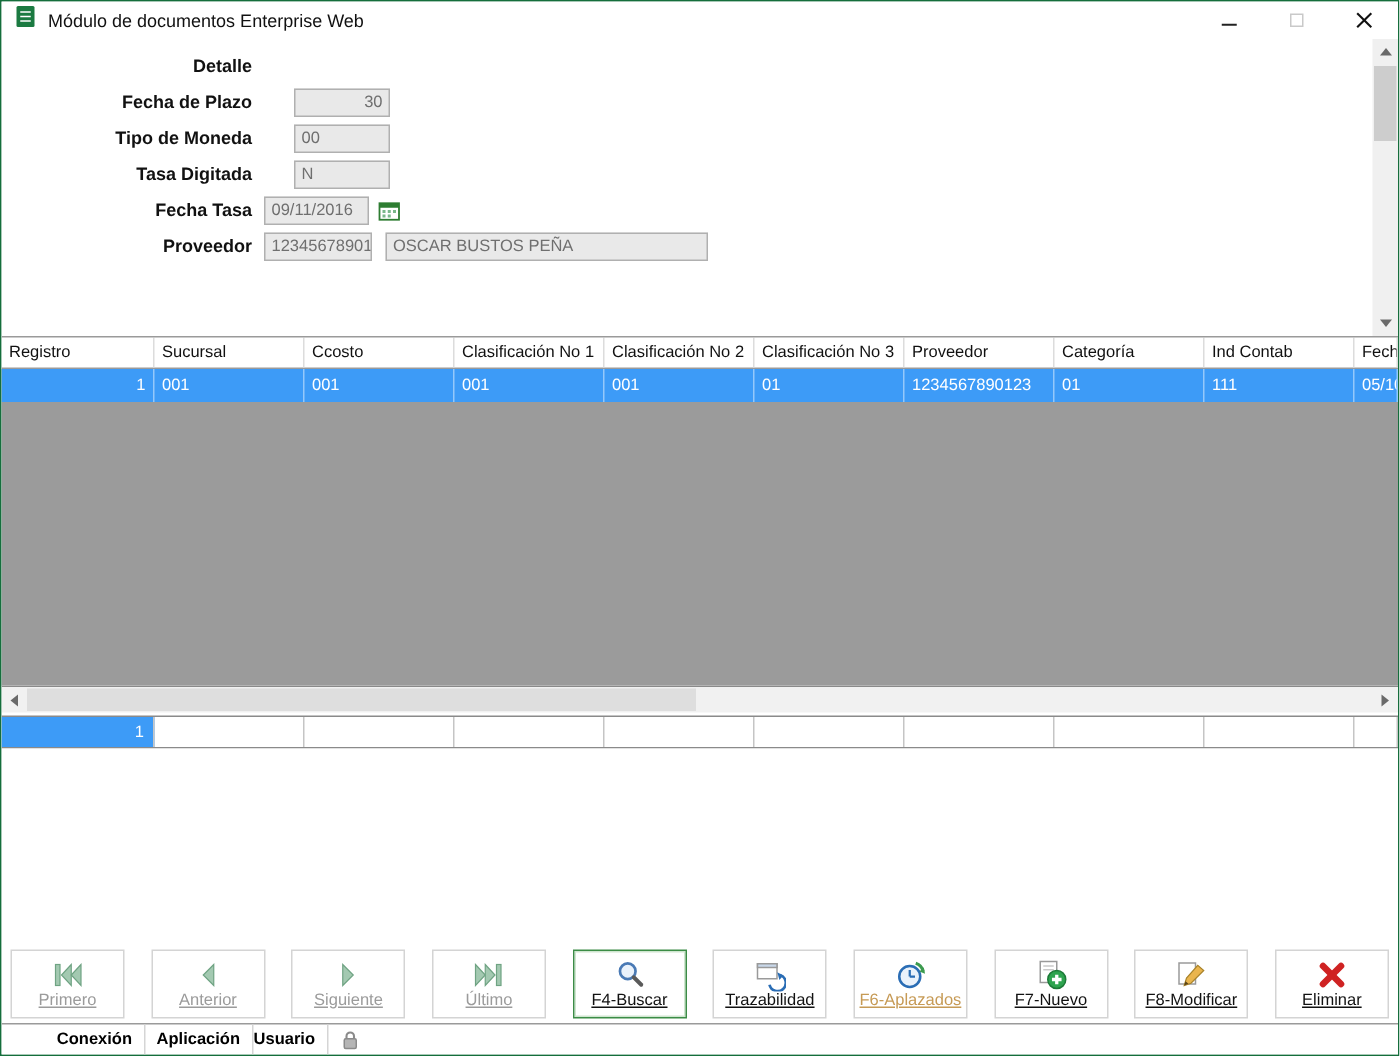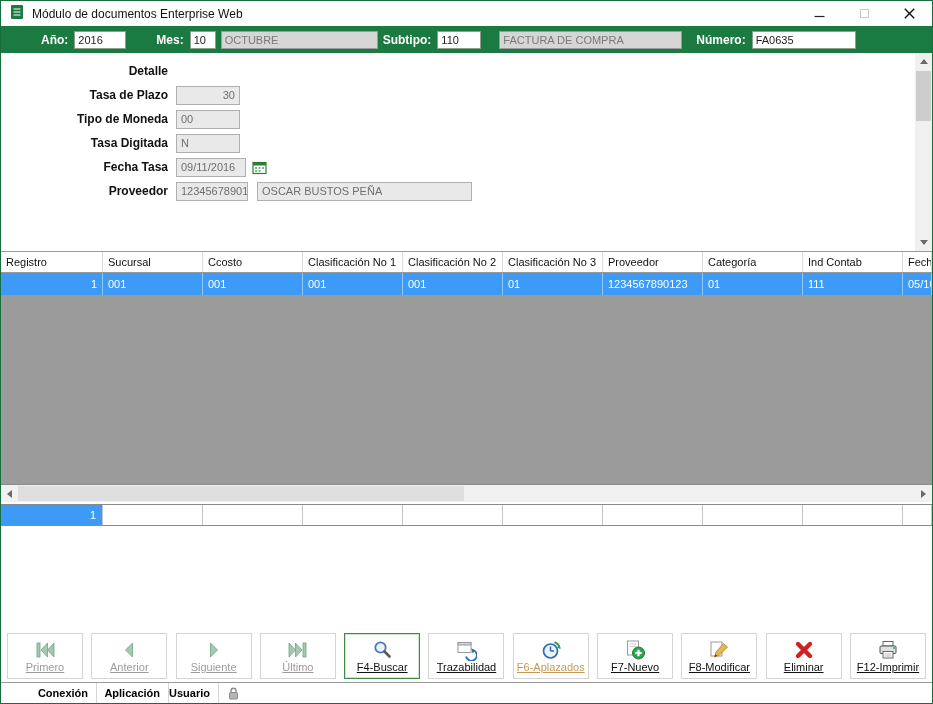--- a/index.html
+++ b/index.html
@@ -22,21 +22,21 @@
   .gbi.dis { background:#d6d6d6; color:#7a7a7a; border-color:#9a9a9a; }
   .w52{width:52px;} .w26{width:26px;} .w157{width:157px;} .w44{width:44px;} .w183{width:183px;} .w104{width:104px;}
   .ml30{margin-left:30px;} .ml18{margin-left:18px;} .ml14{margin-left:14px;} .ml5{margin-left:5px;}
 
   
   .form-area { height:199px; position:relative; border-bottom:1px solid #9a9a9a; padding-top:6px; background:#fff; flex:0 0 auto; }
   .form-row { display:flex; align-items:center; height:24px; }
   .form-label { width:175px; text-align:right; font-weight:bold; font-size:12px; color:#111; padding-right:8px; flex:0 0 auto; }
   .f-input { height:19px; background:#e9e9e9; border:1px solid #b0b0b0; color:#6f6f6f; font-size:11px; padding:0 4px; display:flex; align-items:center; overflow:hidden; white-space:nowrap; flex:0 0 auto; }
   .f-input.num { justify-content:flex-end; }
-  .fw70{width:70px;} .fw300{width:303px;} .fw64{width:64px;} .fw218{width:218px; margin-left:17px;} .fw72{width:72px;} .fw215{width:215px; margin-left:9px;}
+  .fw70{width:70px;} .fw300{width:303px;} .fw64{width:64px;margin-left:20px;} .fw218{width:218px; margin-left:17px;} .fw72{width:72px;} .fw215{width:215px; margin-left:9px;}
   .cal-btn { margin-left:4px; width:18px; height:18px; border:none; background:transparent; display:flex; align-items:center; justify-content:center; padding:0; cursor:pointer; }
 
   
   .vscroll { position:absolute; top:0; right:0; width:17px; height:198px; background:#f0f0f0; }
   .vs-btn { height:17px; display:flex; align-items:center; justify-content:center; }
   .vs-btn.bottom { position:absolute; bottom:0; left:0; right:0; }
   .vs-thumb { position:absolute; top:18px; left:1px; right:1px; height:50px; background:#cdcdcd; }
   .tri-up{width:0;height:0;border-left:4px solid transparent;border-right:4px solid transparent;border-bottom:5px solid #6a6a6a;}
   .tri-down{width:0;height:0;border-left:4px solid transparent;border-right:4px solid transparent;border-top:5px solid #6a6a6a;}
   .tri-left{width:0;height:0;border-top:4px solid transparent;border-bottom:4px solid transparent;border-right:5px solid #6a6a6a;}
@@ -108,42 +108,30 @@
       </span>
       <span class="win-btn">
         <svg width="11" height="11" viewBox="0 0 11 11">
             <line x1="0.8" y1="0.8" x2="10.2" y2="10.2" stroke="#111" stroke-width="1.4"></line>
             <line x1="10.2" y1="0.8" x2="0.8" y2="10.2" stroke="#111" stroke-width="1.4"></line>
           </svg>
       </span>
     </div>
   </div>
 
-  <div class="greenbar">
-    <span class="gbl ml30">Año:</span>
-    <input class="gbi w52" value="2016" style="">
-    <span class="gbl ml30">Mes:</span>
-    <input class="gbi w26" value="10" style="">
-    <input class="gbi dis w157 ml5" readonly="" value="OCTUBRE" style="">
-    <span class="gbl ml5">Subtipo:</span>
-    <input class="gbi w44" value="110" style="">
-    <input class="gbi dis w183 ml18" readonly="" value="FACTURA DE COMPRA" style="">
-    <span class="gbl ml14">Número:</span>
-    <input class="gbi w104" value="FA0635" style="">
-  </div>
 
   <div class="form-area">
 
 
     <div class="form-row">
       <div class="form-label">Detalle</div>
     </div>
 
     <div class="form-row">
-      <div class="form-label">Tasa de Plazo</div>
+      <div class="form-label">Fecha de Plazo</div>
       <div class="f-input fw64 num">30</div>
     </div>
 
     <div class="form-row">
       <div class="form-label">Tipo de Moneda</div>
       <div class="f-input fw64">00</div>
     </div>
 
     <div class="form-row">
       <div class="form-label">Tasa Digitada</div>
@@ -344,33 +332,20 @@
     <button class="tb-btn">
       <span class="tb-icon">
         <svg width="22" height="22" viewBox="0 0 22 22">
             <line x1="5" y1="5" x2="17" y2="17" stroke="#cf2222" stroke-width="4.4" stroke-linecap="round"></line>
             <line x1="17" y1="5" x2="5" y2="17" stroke="#cf2222" stroke-width="4.4" stroke-linecap="round"></line>
           </svg>
       </span>
       <span class="tb-label">Eliminar</span>
     </button>
 
-    <button class="tb-btn">
-      <span class="tb-icon">
-        <svg width="22" height="22" viewBox="0 0 22 22">
-            <rect x="6" y="2.5" width="10" height="4.5" fill="#fff" stroke="#666"></rect>
-            <rect x="3" y="7" width="16" height="7.5" rx="1" fill="#e0e0e0" stroke="#555"></rect>
-            <rect x="6" y="12.5" width="10" height="6.5" fill="#fff" stroke="#666"></rect>
-            <line x1="7.5" y1="15" x2="14.5" y2="15" stroke="#bbb"></line>
-            <line x1="7.5" y1="17" x2="14.5" y2="17" stroke="#bbb"></line>
-            <circle cx="17" cy="9" r="0.9" fill="#2ea44f"></circle>
-          </svg>
-      </span>
-      <span class="tb-label">F12-Imprimir</span>
-    </button>
   </div>
 
   <div class="statusbar">
     <div class="sb-seg sb-label sbw95">Conexión</div>
     <div class="sb-seg sb-label sbw72">Aplicación</div>
     <div class="sb-seg sb-label sbw50">Usuario</div>
     <div class="sb-seg sbw80">
       <svg width="13" height="15" viewBox="0 0 13 15">
           <path d="M4 6.5 V4.8 a2.5 2.5 0 0 1 5 0 V6.5" fill="none" stroke="#8a8a8a" stroke-width="1.4"></path>
           <rect x="2.5" y="6.5" width="8" height="6.5" rx="1" fill="#b5b5b5" stroke="#8a8a8a"></rect>

